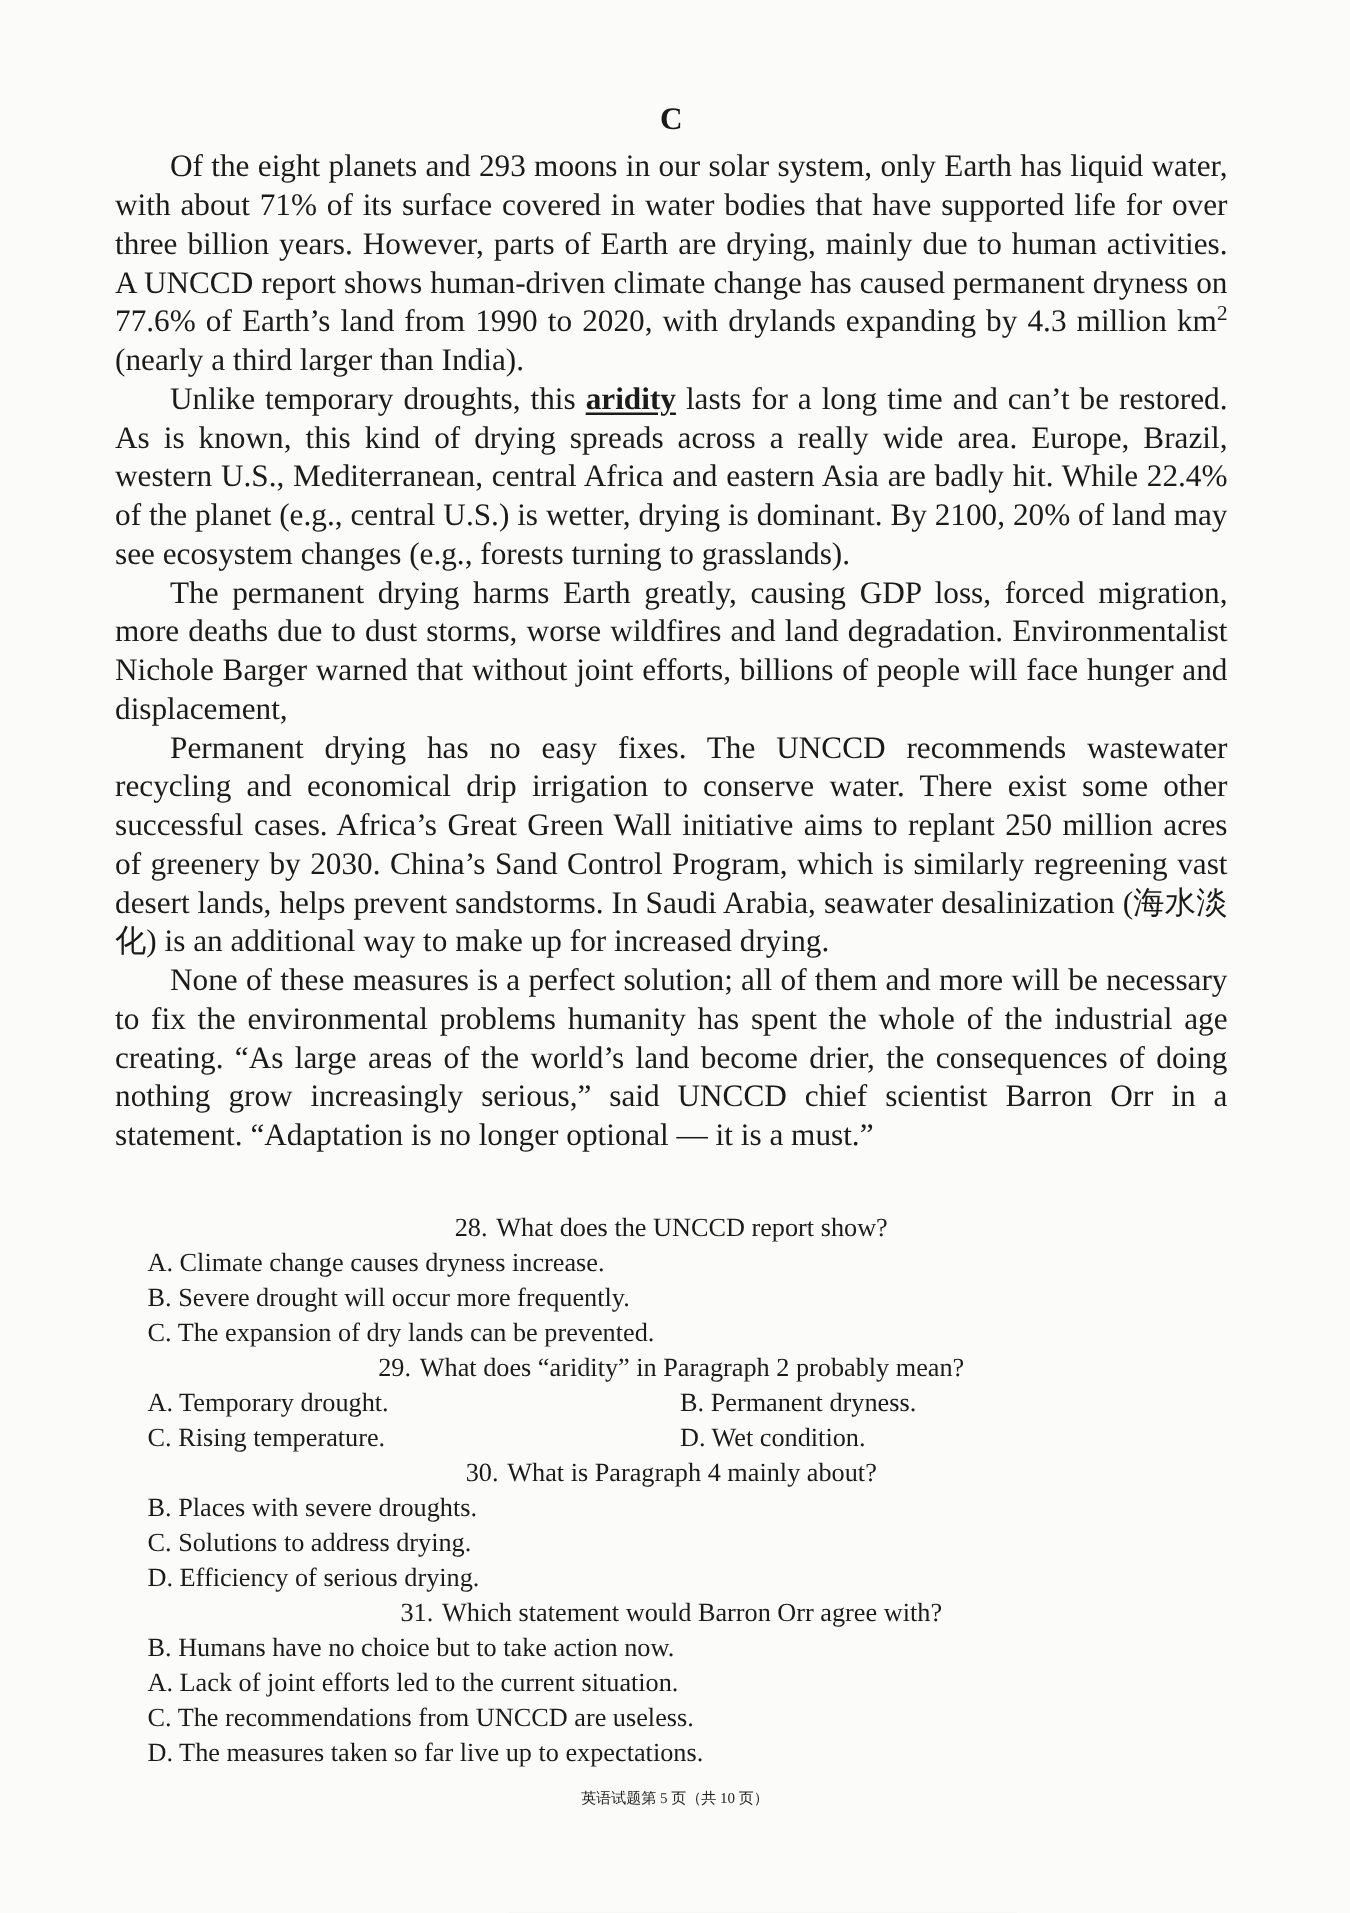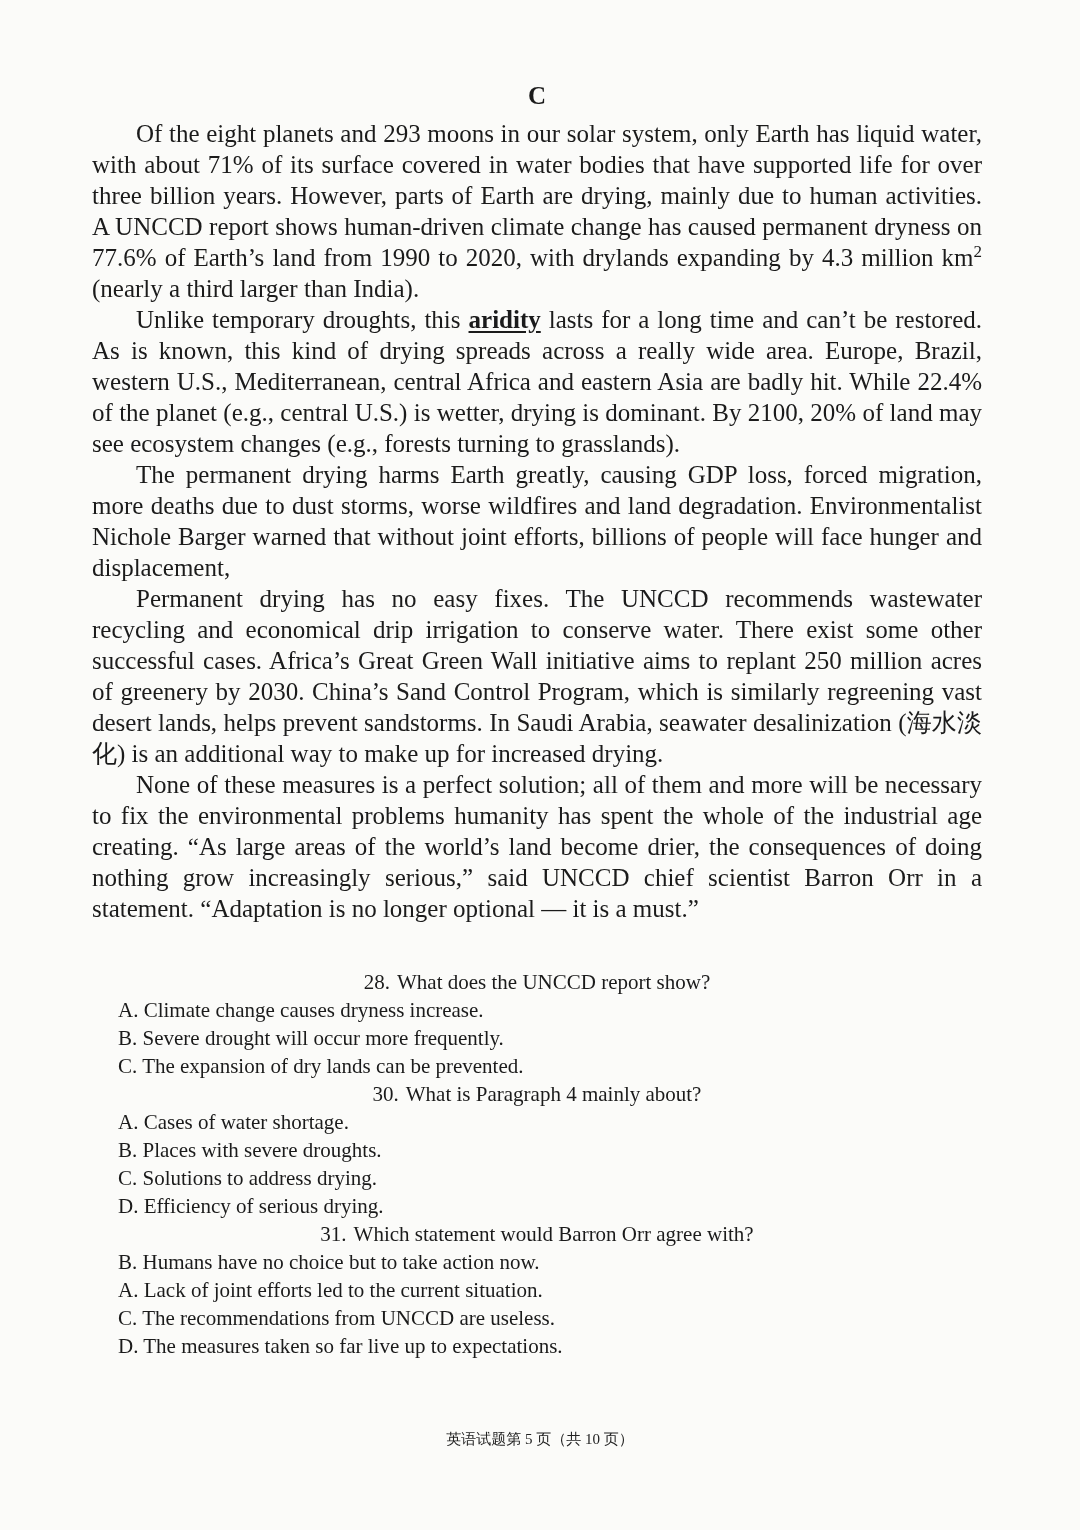--- a/index.html
+++ b/index.html
@@ -52,21 +52,21 @@
     grid-template-columns: 426px auto;
     padding-left: 26px;
   }
   .options-grid .option { padding-left: 0; }
   .footer {
     position: absolute;
     left: 0;
     right: 0;
     top: 1430px;
     text-align: center;
-    font-size: 15px;
+    font-size: 12px;
     color: #222;
   }
 </style>
 </head>
 <body>
 
 <div class="page">
   <div class="content">
 
     <div class="section-label">C</div>
@@ -83,25 +83,33 @@
 
       <div class="question">
         <div class="stem"><span class="qnum">28.</span><span>What does the UNCCD report show?</span></div>
         <div class="options">
           <div class="option">A. Climate change causes dryness increase.</div>
           <div class="option">B. Severe drought will occur more frequently.</div>
           <div class="option">C. The expansion of dry lands can be prevented.</div>
         </div>
       </div>
 
+      <div class="question">
+        <div class="stem"><span class="qnum">29.</span><span>What does “aridity” in Paragraph 2 probably mean?</span></div>
+        <div class="options options-grid">
+          <div class="option">A. Temporary drought.</div>
+          <div class="option">B. Permanent dryness.</div>
+          <div class="option">C. Rising temperature.</div>
+          <div class="option">D. Wet condition.</div>
+        </div>
+      </div>
 
       <div class="question">
         <div class="stem"><span class="qnum">30.</span><span>What is Paragraph 4 mainly about?</span></div>
         <div class="options">
-          <div class="option">A. Cases of water shortage.</div>
           <div class="option">B. Places with severe droughts.</div>
           <div class="option">C. Solutions to address drying.</div>
           <div class="option">D. Efficiency of serious drying.</div>
         </div>
       </div>
 
       <div class="question">
         <div class="stem"><span class="qnum">31.</span><span>Which statement would Barron Orr agree with?</span></div>
         <div class="options">
           <div class="option">B. Humans have no choice but to take action now.</div>

